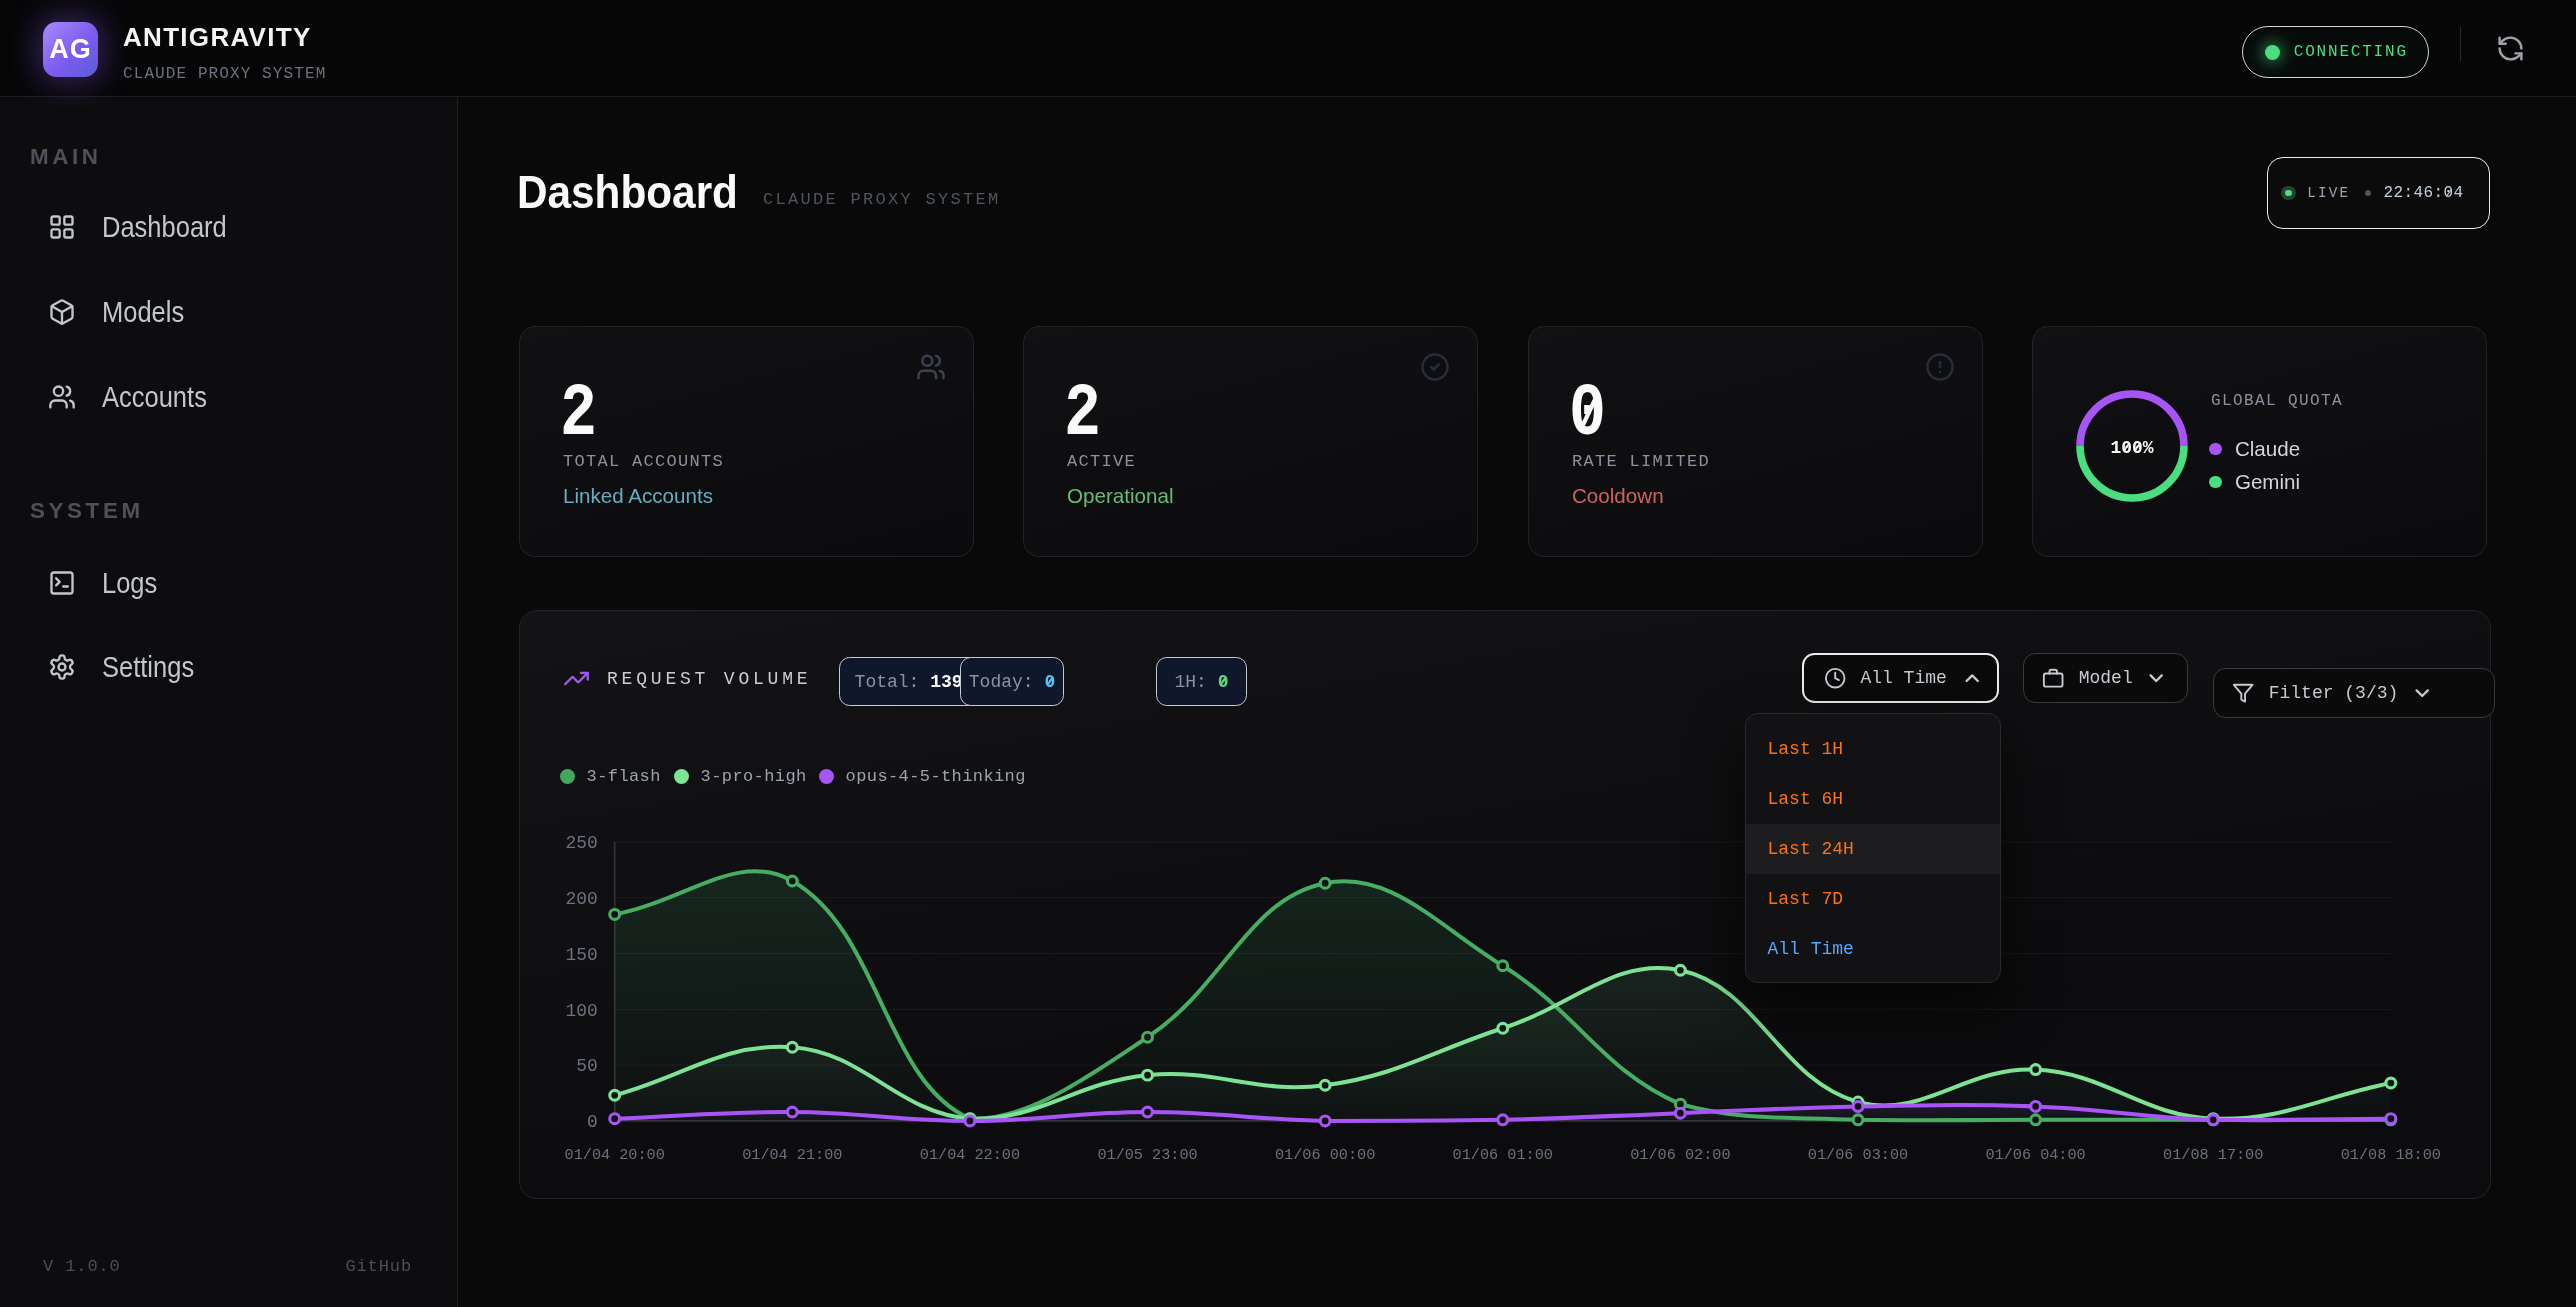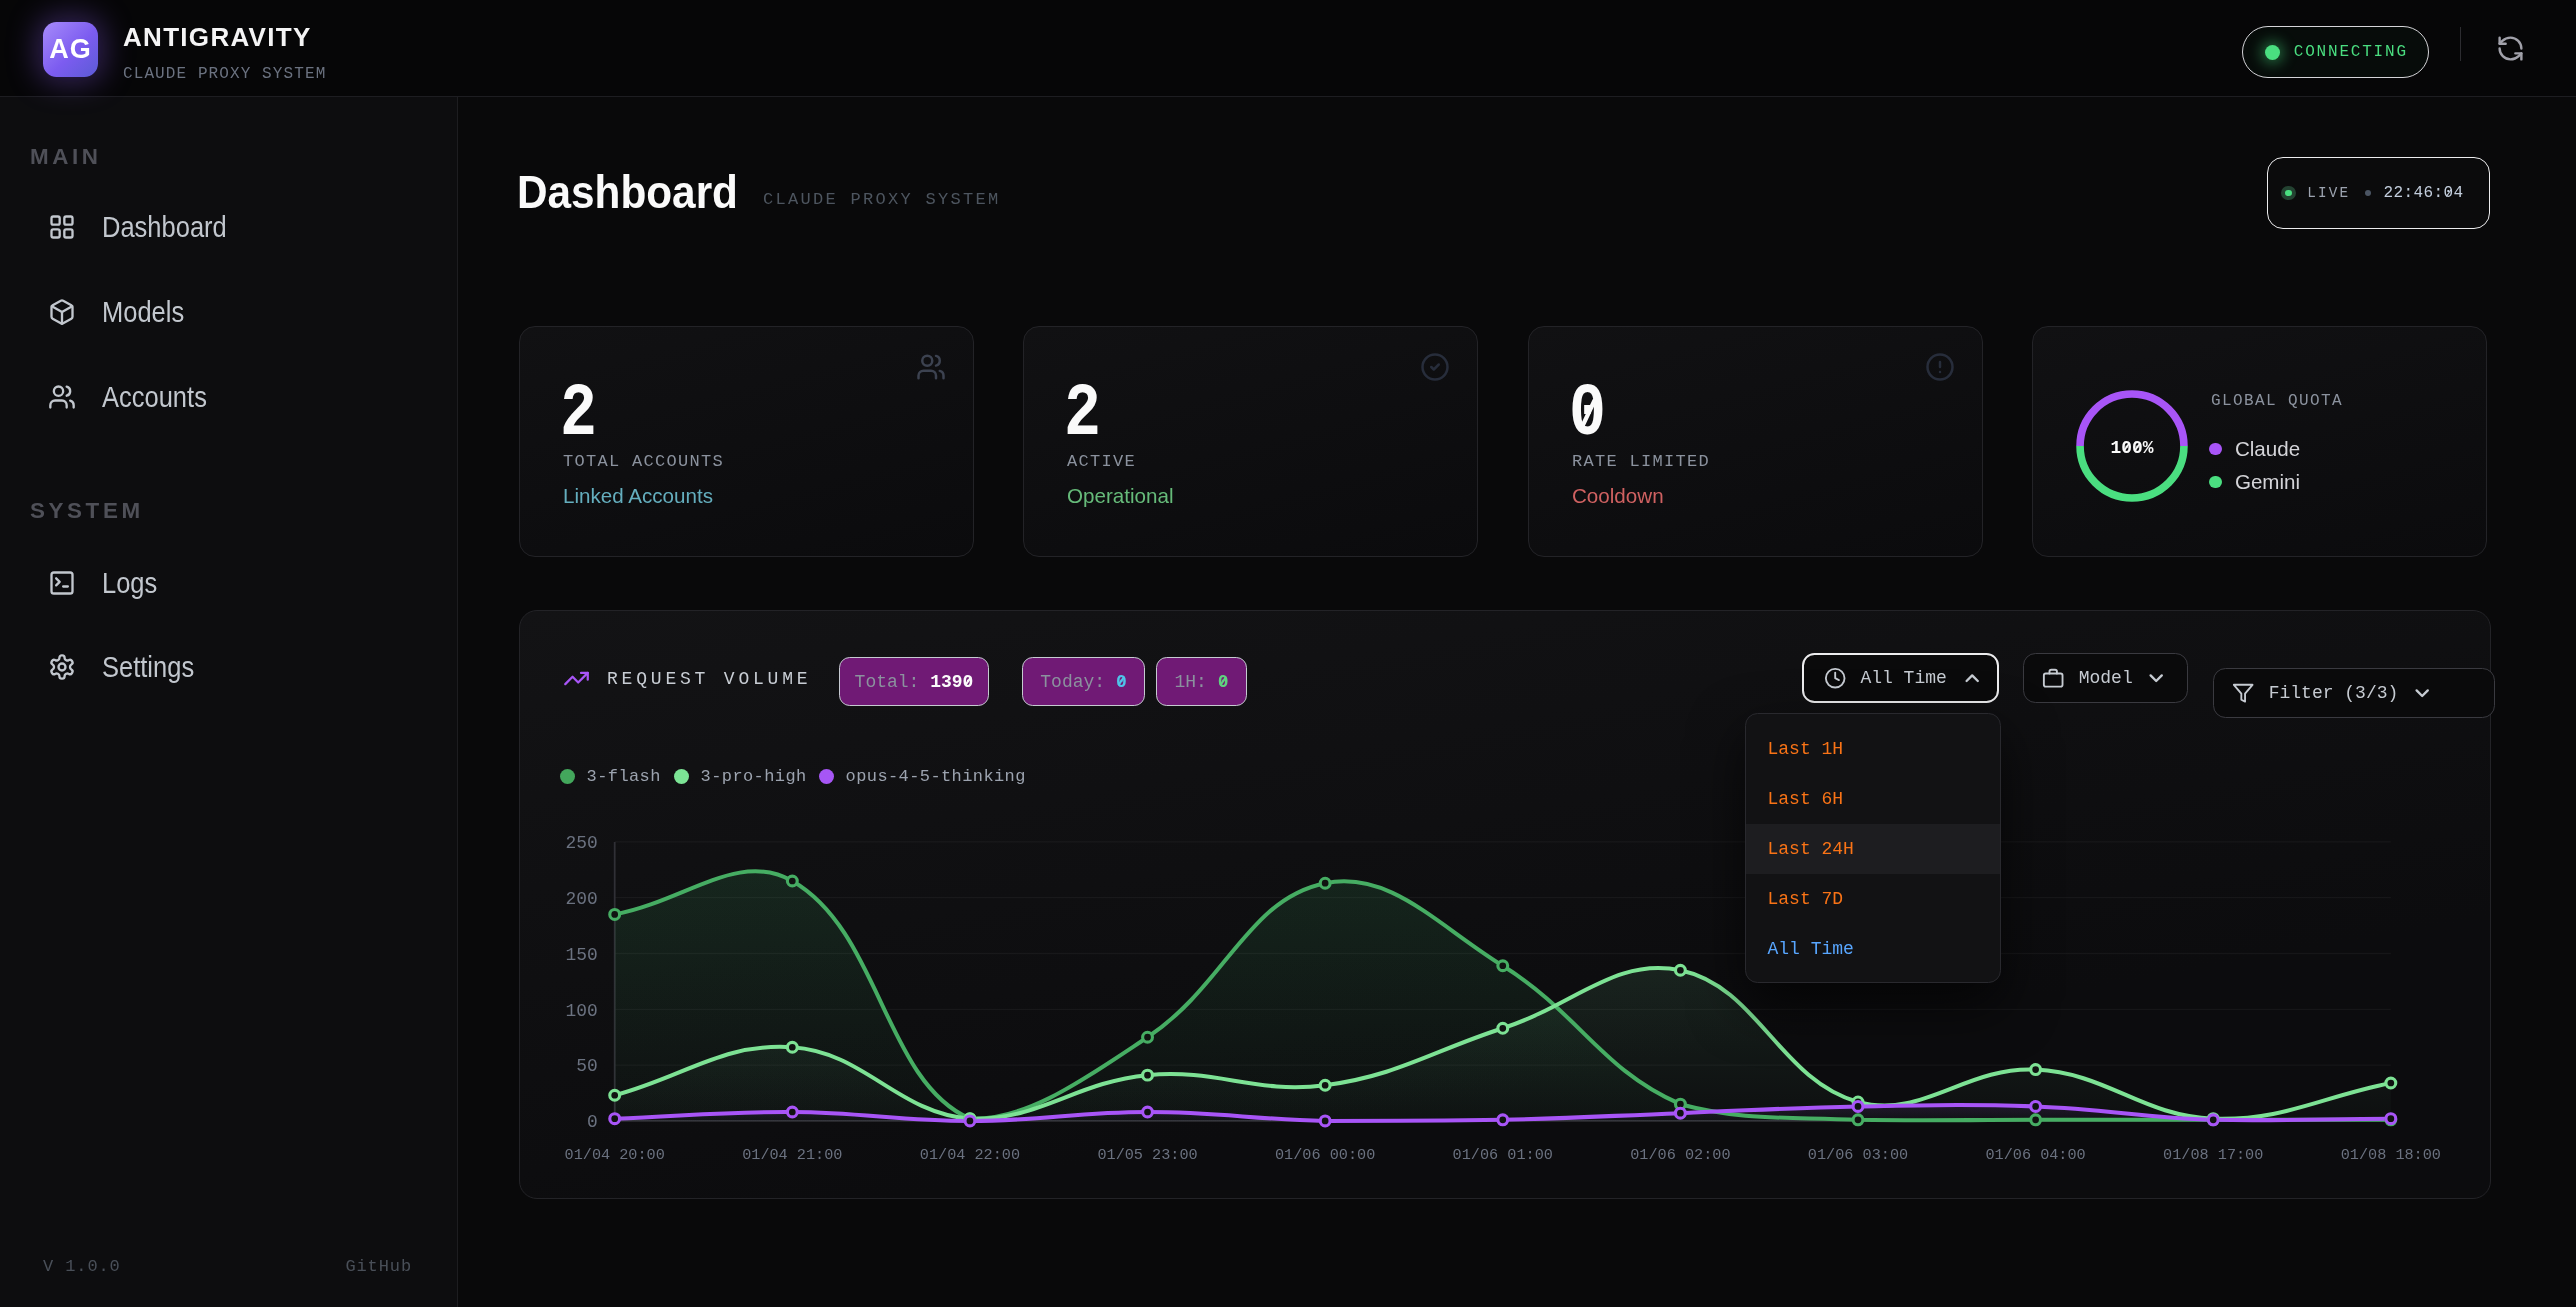--- a/index.html
+++ b/index.html
@@ -57,21 +57,21 @@
   #quota-label { position:absolute; left:2211px; top:392px; font-family:"Liberation Mono", monospace; font-size:16px; letter-spacing:1.4px; color:#8b929e; }
   .qlegend { position:absolute; left:2209px; display:flex; align-items:center;text-align:center; }
   .qlegend .d { width:12.5px; height:12.5px; border-radius:50%; }
   .qlegend .t { margin-left:13.4px; font-size:20.6px; color:#d4d4d8; }
 
   
   #chart-card { position:absolute; left:519px; top:610px; width:1972px; height:589px; border:0.9px solid #232327; border-radius:18px;
     background:linear-gradient(170deg,#131315 0%,#0c0c0e 70%); }
   #rv-icon { position:absolute; left:563px; top:665px; width:27px; height:27px; color:#a855f7; }
   #rv-title { position:absolute; left:607px; top:669px; font-family:"Liberation Mono", monospace; font-size:18px; letter-spacing:3.8px; color:#c8cdd4; }
-  .hpill { position:absolute; top:657px; height:49px; border:1.8px solid #c6cad1; border-radius:10.7px; display:flex; align-items:center; justify-content:center; font-family:"Liberation Mono", monospace; font-size:18px; color:#8b929e; background:#701a75; }
+  .hpill { position:absolute; top:657px; height:49px; border:1.8px solid #c6cad1; border-radius:10.7px; display:flex; align-items:center; justify-content:center; font-family:"Liberation Mono", monospace; font-size:18px; color:#8b929e; background:#0f172a; }
   .hbtn { position:absolute; top:653px; height:50px; border-radius:12.5px; display:flex; align-items:center; font-family:"Liberation Mono", monospace; font-size:18px; color:#c6cbd2; background:#0a0a0b; }
   .hbtn svg { width:22.4px; height:22.4px; }
 
   
   #dd { position:absolute; left:1745px; top:713px; width:256px; height:270px; background:#121214; border:0.9px solid #29292e; border-radius:12.5px; box-shadow:0 21.5px 54px rgba(0,0,0,.65); z-index:6; padding-top:9.8px; }
   #dd .it { height:50px; display:flex; align-items:center; padding-left:21.5px; font-family:"Liberation Mono", monospace; font-size:18px; color:#f97316; }
   #dd .hl { background:#1d1d20; }
   #dd .blue { color:#58a6ff; }
 
   
@@ -211,21 +211,21 @@
   </div>
 
 <div id="chart-card"></div>
 <svg id="rv-icon" viewBox="0 0 24 24" fill="none" stroke="currentColor" stroke-width="2" stroke-linecap="round" stroke-linejoin="round">
     <polyline points="22 7 13.5 15.5 8.5 10.5 2 17"></polyline>
     <polyline points="16 7 22 7 22 13"></polyline>
   </svg>
 <div id="rv-title">REQUEST VOLUME</div>
 
 <div class="hpill" style="left:839px; width:150px;">Total:&nbsp;<span style="color:#fafafa; font-weight:bold;">139<span class="z">0</span></span></div>
-<div class="hpill" style="left:1022px; width:123px;">Today:&nbsp;<span style="color:#4fc3e8; font-weight:bold;"><span class="z">0</span></span></div>
+<div class="hpill" style="left:960px; width:104px;">Today:&nbsp;<span style="color:#4fc3e8; font-weight:bold;"><span class="z">0</span></span></div>
 <div class="hpill" style="left:1156px; width:91px;">1H:&nbsp;<span style="color:#5fd37f; font-weight:bold;"><span class="z">0</span></span></div>
 
 <div class="hbtn" style="left:1802px; width:197px; border:2.7px solid #ececee;">
   <svg style="margin-left:19.7px; color:#c6cbd2;" viewBox="0 0 24 24" fill="none" stroke="currentColor" stroke-width="2" stroke-linecap="round" stroke-linejoin="round">
       <circle cx="12" cy="12" r="10"></circle>
       <polyline points="12 6 12 12 16 14"></polyline>
     </svg>
   <span style="margin-left:14.3px;">All Time</span>
   <svg style="margin-left:14.3px; color:#c6cbd2;" viewBox="0 0 24 24" fill="none" stroke="currentColor" stroke-width="2.5" stroke-linecap="round" stroke-linejoin="round">
       <polyline points="18 15 12 9 6 15"></polyline>

